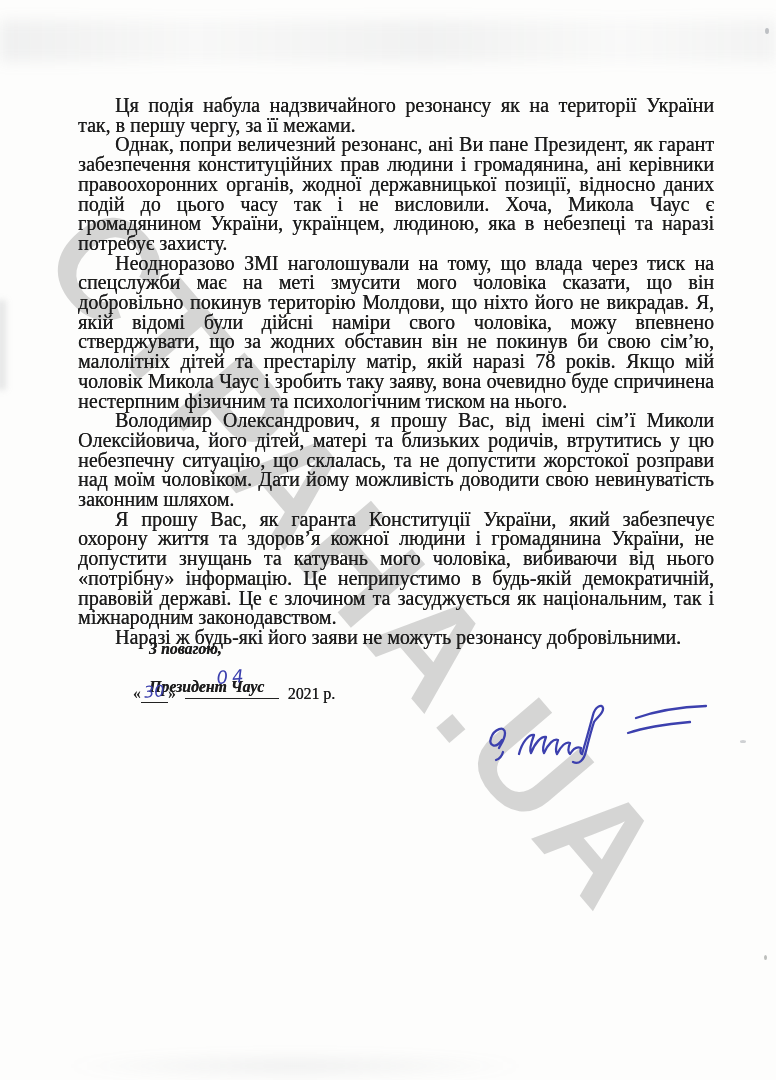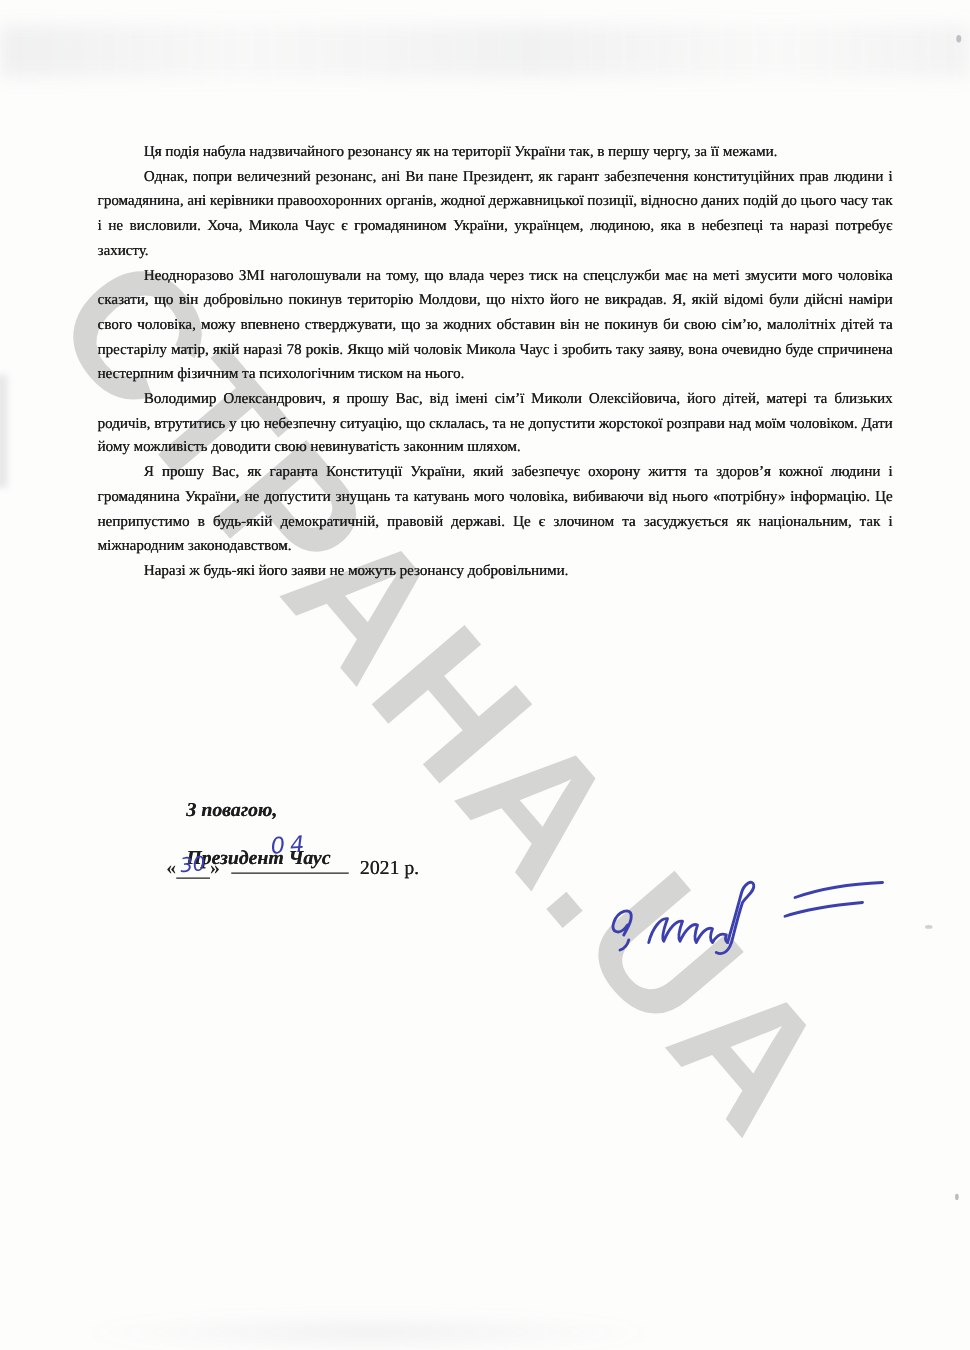--- a/index.html
+++ b/index.html
@@ -16,23 +16,22 @@
   .smudge-bottom{left:60px;top:1052px;width:470px;height:28px;
     background:radial-gradient(closest-side,rgba(120,125,135,.10),rgba(120,125,135,0));
     filter:blur(6px);}
   .smudge-left{left:-3px;top:300px;width:9px;height:90px;background:rgba(120,125,135,.18);filter:blur(3px);}
   .speck-1{left:765px;top:28px;width:4px;height:6px;background:rgba(90,95,105,.35);border-radius:50%;}
   .speck-2{left:740px;top:740px;width:6px;height:3px;background:rgba(120,125,135,.35);border-radius:50%;}
   .speck-3{left:764px;top:955px;width:3px;height:5px;background:rgba(90,95,90,.4);border-radius:50%;}
   
   .letter-body{
     position:absolute;left:78px;top:96px;width:636px;z-index:1;
-    font-size:12px;line-height:19.7px;text-align:justify;
+    font-size:20px;line-height:19.7px;text-align:justify;
     text-shadow:0.25px 0 0 #1d1d1d;
-    margin-top:16px;
   }
   .letter-body p{margin:0;text-indent:37px;}
   
   .closing{position:absolute;left:133px;top:622px;z-index:1;
     font-size:15.8px;line-height:22px;font-weight:bold;text-shadow:0.2px 0 0 #1d1d1d;}
   .closing p{margin:16px;font-style:italic;}
   
   .dateline{position:absolute;left:133px;top:679px;z-index:1;font-size:15.8px;line-height:21px;white-space:nowrap;}
   .guillemet{font-weight:bold;}
   .day-slot{display:inline-block;width:27px;text-align:center;border-bottom:1.6px solid #222;height:19px;}

